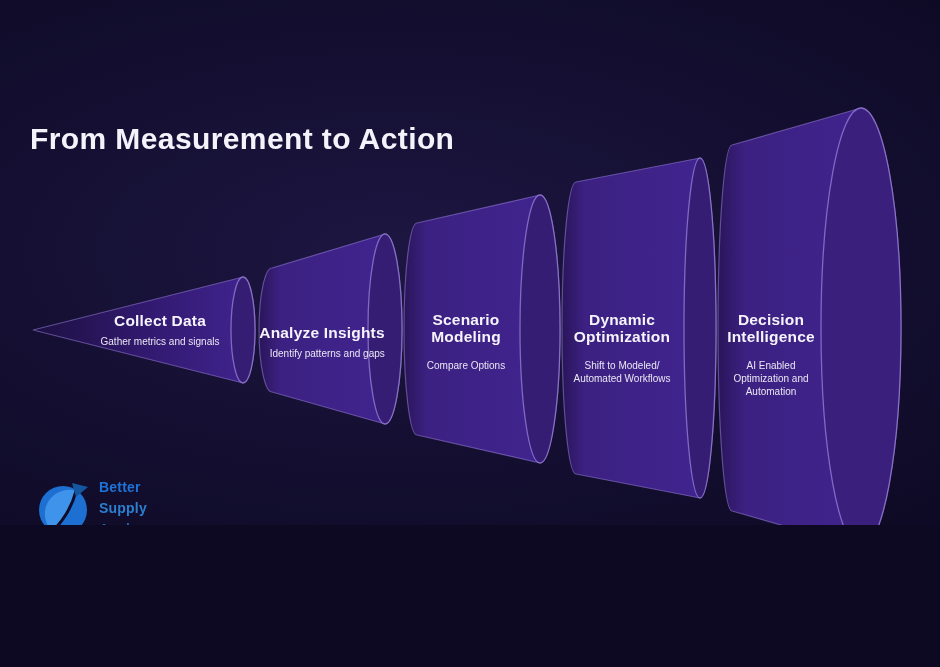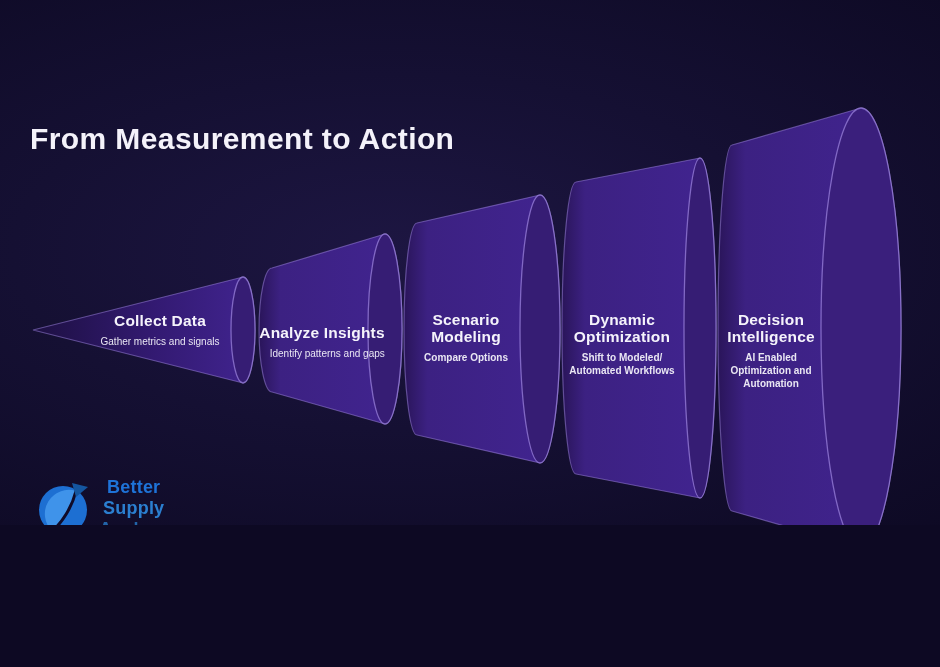--- a/index.html
+++ b/index.html
@@ -25,24 +25,24 @@
     position: absolute;
     transform: translateX(-50%);
     text-align: center;
     width: max-content;
     color: #ffffff;
   }
   .stage-title { font-size: 15.5px; font-weight: 700; letter-spacing: 0.2px; line-height: 17px; color: #f5f3fb; }
   .stage-title span { display: block; }
   .stage-desc { font-size: 10px; font-weight: 400; line-height: 13px; color: #e9e6f3; margin-top: 6px; }
   .stage-desc span { display: block; }
-  .stage-label.two-line .stage-desc { margin-top: 6px; font-weight: bold; }
+  .stage-label.two-line .stage-desc { margin-top: 14px; }
   .logo { position: absolute; left: 36px; top: 477px; display: flex; align-items: flex-start; }
   .logo-mark { margin-top: 5px; }
-  .logo-text { margin-left: 7px; font-size: 18px; line-height: 21px; font-weight: 700; letter-spacing: 0.2px; text-align: center; }
+  .logo-text { margin-left: 7px; font-size: 14px; line-height: 21px; font-weight: 700; letter-spacing: 0.2px; }
   .logo-text span { display: block; }
 </style>
 </head>
 <body>
 
 <div class="slide">
 
   <svg class="funnel-svg" width="940" height="667" viewBox="0 0 940 667">
     <defs>
       <linearGradient id="bodyGrad" x1="0" y1="0" x2="1" y2="0">

